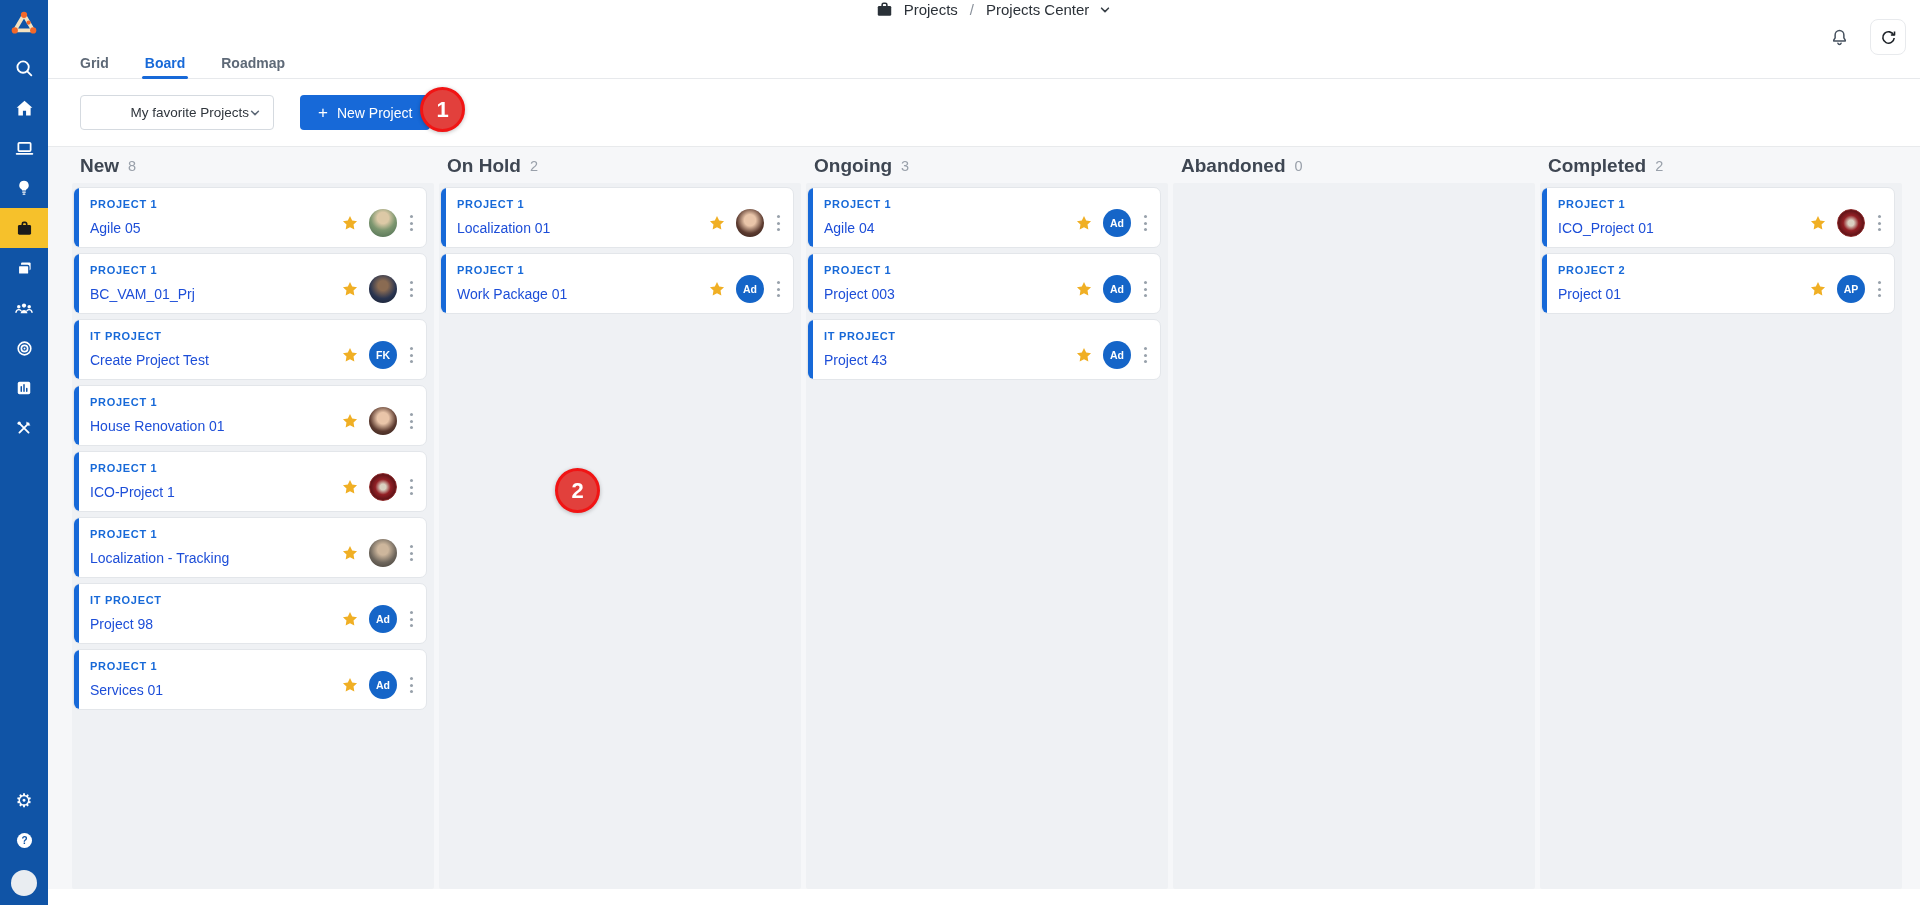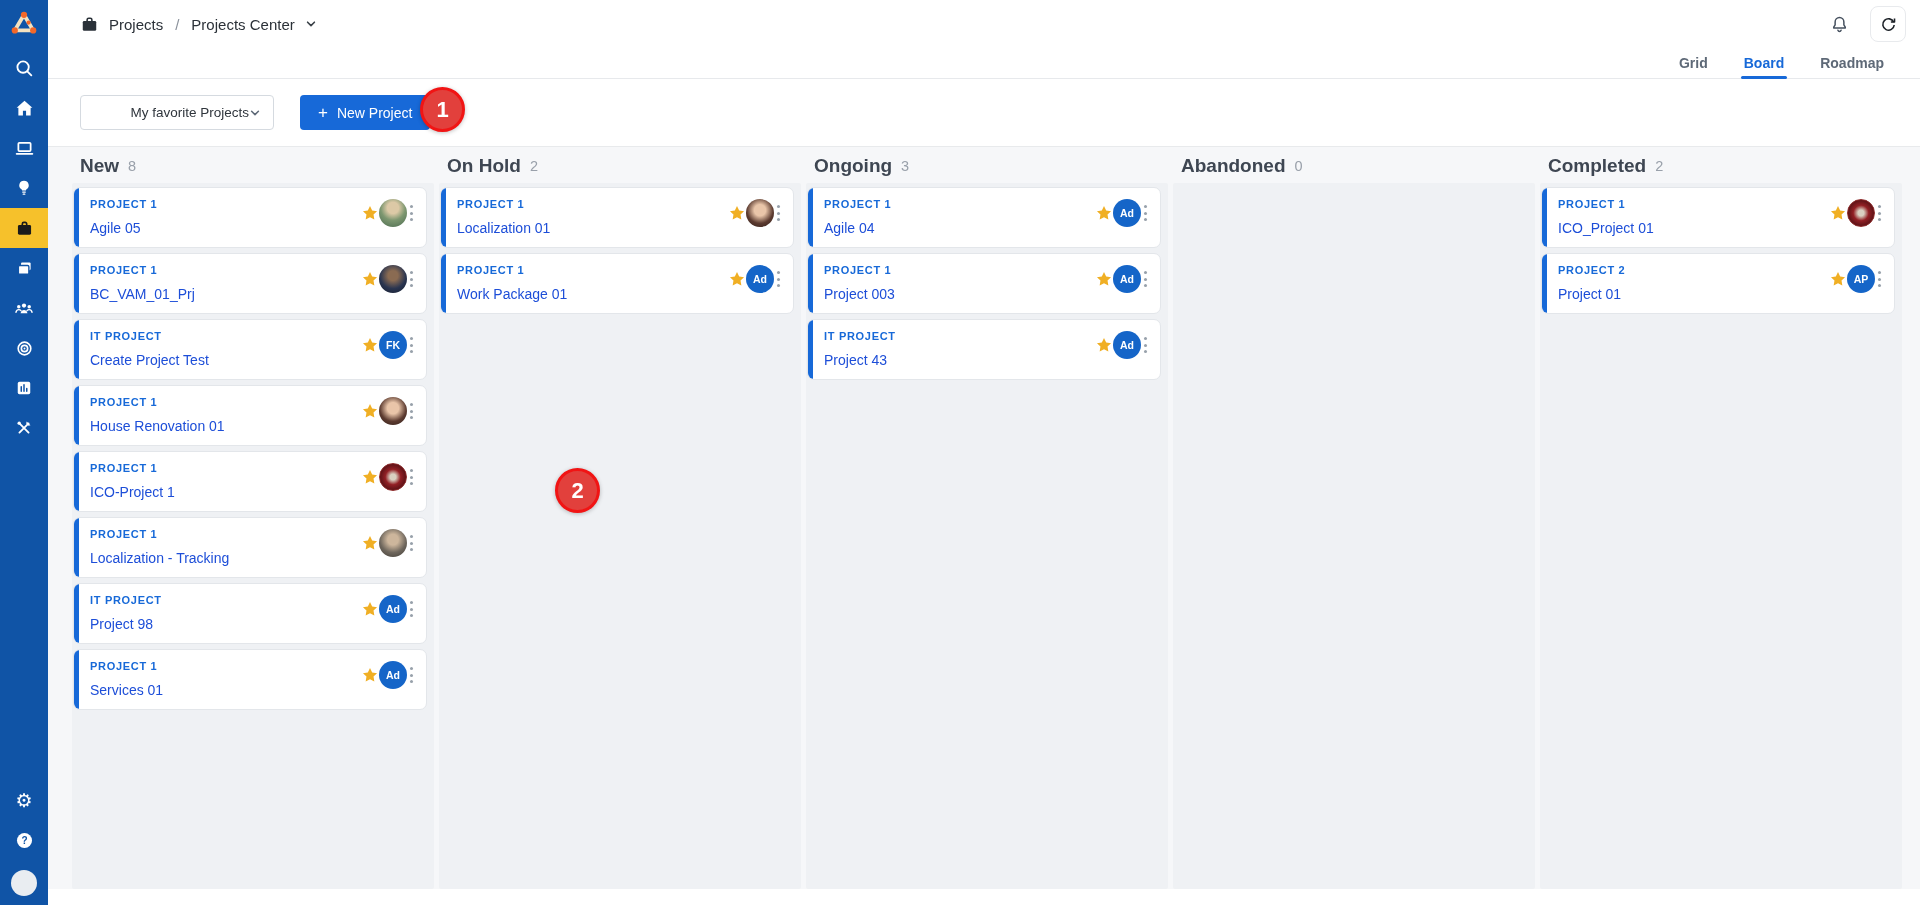--- a/index.html
+++ b/index.html
@@ -11,28 +11,28 @@
   .side-logo { width:48px; height:48px; display:flex; align-items:center; justify-content:center; }
   .side-icon { width:48px; height:40px; display:flex; align-items:center; justify-content:center; cursor:pointer; }
   .side-icon.active { background:#F6C12B; }
   .side-spacer { flex:1; }
   .user-dot { width:26px; height:26px; border-radius:50%; background:#E9EDF1; display:block; }
   .gear-glyph { color:#fff; font-size:19px; line-height:1; }
 
   
   .main { position:absolute; left:48px; top:0; width:1872px; height:911px; }
 
-  .header { height:48px; display:flex; align-items:center; padding:0 14px 0 32px; }
+  .header { height:48px; display:flex; align-items:center; padding:0 14px 0 32px;flex-direction:column; }
   .crumb { display:flex; align-items:center; gap:10px; font-size:15px; color:#2B3138; font-weight:500; }
   .crumb .sep { color:#8A919B; font-weight:400; padding:0 2px; }
   .header-right { margin-left:auto; display:flex; align-items:center; gap:20px; }
   .refresh-btn { width:36px; height:36px; border:1px solid #E8EAED; border-radius:8px; background:#fff; display:flex; align-items:center; justify-content:center; cursor:pointer; }
   .bell-btn { display:flex; align-items:center; cursor:pointer; }
 
-  .tabs { height:31px; display:flex; align-items:center; padding-left:32px; border-bottom:1px solid #E7E9EC;justify-content:flex-end; }
+  .tabs { height:31px; display:flex; align-items:center; padding-left:32px; border-bottom:1px solid #E7E9EC; }
   .tab { font-size:14px; font-weight:700; color:#5E6977; margin-right:36px; cursor:pointer; position:relative; height:100%; display:flex; align-items:center; }
   .tab.active { color:#1769D8; }
   .tab.active::after { content:""; position:absolute; left:-3px; right:-3px; bottom:-1px; height:3px; background:#1769D8; border-radius:2px; }
 
   .toolbar { height:68px; display:flex; align-items:center; padding:0 16px 0 32px; border-bottom:1px solid #E8EAEC; background:#fff; }
   .select-box { width:194px; height:35px; border:1px solid #D5DAE0; border-radius:4px; background:#fff; display:flex; align-items:center; justify-content:flex-end; padding:0 12px; font-size:13.5px; color:#2F353C; cursor:pointer; }
   .new-project-btn { margin-left:26px; height:35px; background:#1769D8; color:#fff; border:none; border-radius:4px; padding:0 18px; font-size:14px; font-weight:500; display:flex; align-items:center; gap:9px; cursor:pointer; font-family:inherit; }
   .new-project-btn .plus { font-size:17px; font-weight:400; line-height:1; }
   .toolbar-right { margin-left:auto; display:flex; align-items:center; gap:13px; }
   .search-box { width:124px; height:32px; border:1px solid #D5DAE0; border-radius:4px; background:#fff; display:flex; align-items:center; gap:8px; padding:0 10px; }
@@ -48,21 +48,21 @@
   .column:not(:last-child) { margin-right:5px; }
   .col-header { height:36px; display:flex; align-items:center; gap:9px; padding:2px 8px 0 8px; }
   .col-name { font-size:19px; font-weight:700; color:#3E4652; }
   .col-count { font-size:14.5px; color:#99A0AA; }
   .col-body { flex:1; background:#EFF1F4; border-radius:2px; padding:4px 0 0 1px; }
 
   .card { position:relative; width:354px; height:61px; background:#fff; border:1px solid #E3E6EA; border-radius:7px; margin-bottom:5px; cursor:pointer; overflow:hidden;padding-left:48px; }
   .card .accent { position:absolute; left:0; top:0; bottom:0; width:5px; background:#1769D8; }
   .card-cat { position:absolute; left:16px; top:10px; font-size:11px; font-weight:700; letter-spacing:.7px; color:#1769D8; }
   .card-title { position:absolute; left:16px; top:32px; font-size:14px; color:#1d4ed8; }
-  .card-icons { position:absolute; right:10px; top:11px; display:flex; align-items:center; }
+  .card-icons { position:absolute; right:10px; top:21px; display:flex; align-items:center; gap:10px; }
   .star { display:flex; }
   .avatar { width:28px; height:28px; border-radius:50%; display:flex; align-items:center; justify-content:center; overflow:hidden; flex:0 0 28px; }
   .avatar.initials { color:#fff; font-size:10.5px; font-weight:700; }
   .av-outdoor { background:radial-gradient(circle at 50% 32%, #dcc9a6 24%, #7d9770 52%, #49694f 100%); }
   .av-darkman { background:radial-gradient(circle at 50% 38%, #8a6b52 22%, #2a3550 58%, #131a2a 100%); }
   .av-woman   { background:radial-gradient(circle at 50% 40%, #e9c5a9 26%, #5c3b30 60%, #2d1b17 100%); }
   .av-wolf    { background:radial-gradient(circle at 50% 38%, #cdb69c 24%, #6f675d 58%, #3e3933 100%); }
   .av-emblem  { background:radial-gradient(circle at 50% 50%, #d9d0c1 16%, #922025 42%, #5b1216 72%, #390c0f 100%); border:1px solid #8d2a2a; }
   .dots { display:flex; flex-direction:column; align-items:center; padding:2px 3px; cursor:pointer; }
   .dots i { display:block; width:3px; height:3px; border-radius:50%; background:#98A1AB; margin:1.6px 0; }

